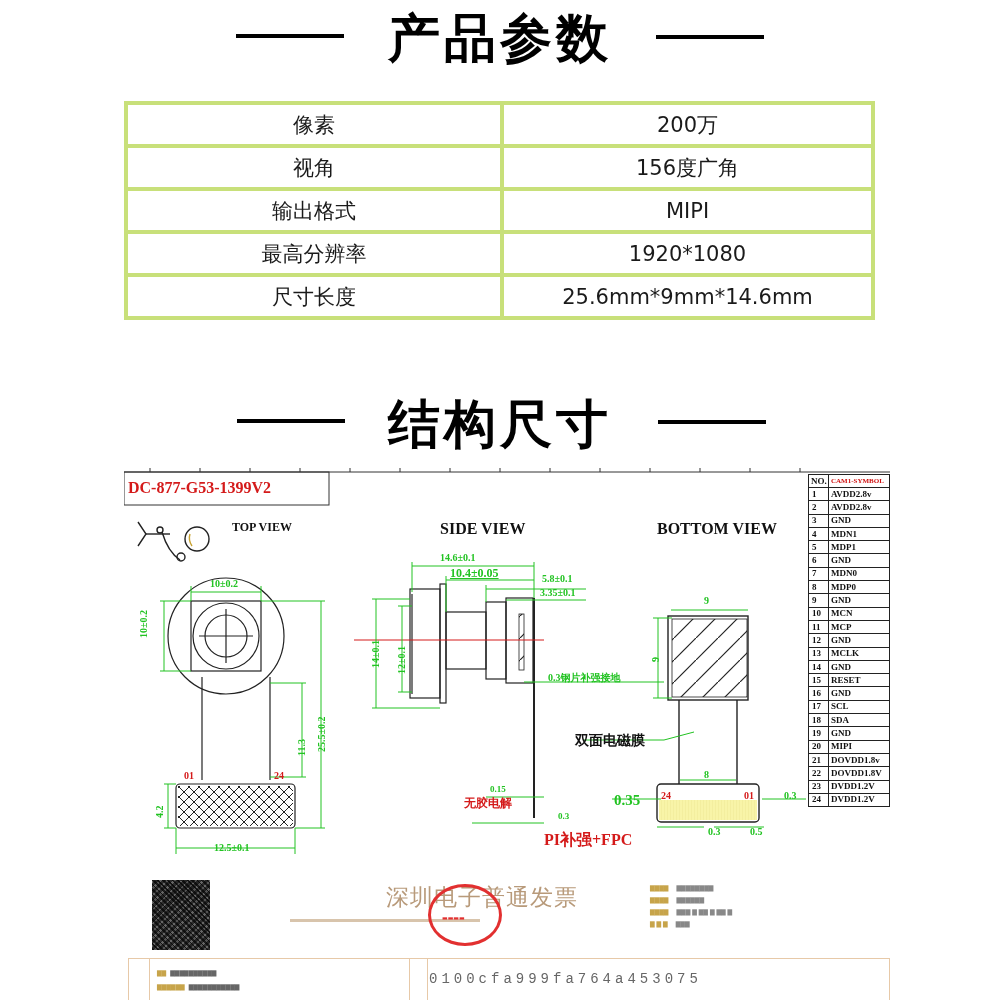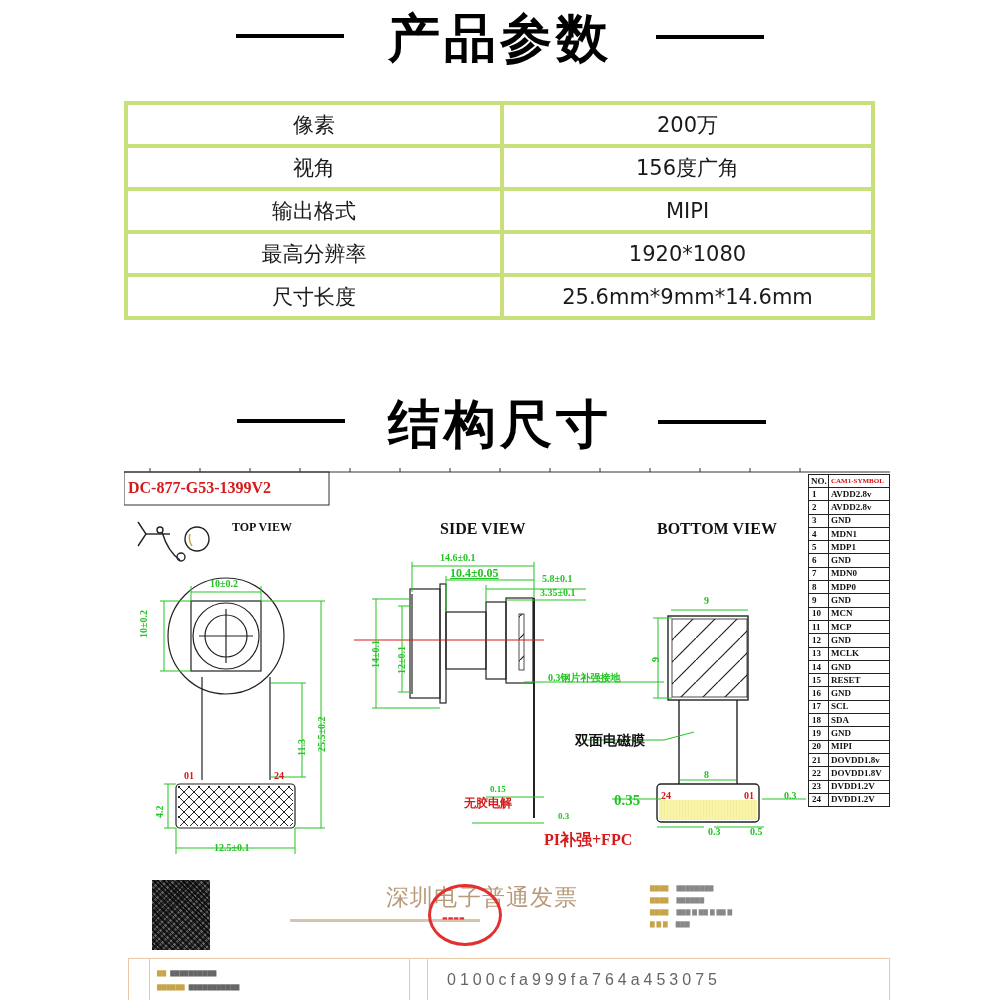--- a/index.html
+++ b/index.html
@@ -48,21 +48,21 @@
   .stamp { position: absolute; left: 304px; top: 14px; width: 74px; height: 62px; border: 3px solid #e23030; border-radius: 50%; }
   .stamp-text { position: absolute; left: 318px; top: 44px; font-size: 6px; color: #e23030; }
   .inv-meta { position: absolute; left: 526px; font-size: 6px; color: #888; }
   .inv-meta .k { color: #c7a44a; margin-right: 8px; }
   .inv-box { position: absolute; left: 4px; top: 88px; width: 762px; height: 50px; border: 1px solid #e7c9a8; }
   .inv-box .div1 { position: absolute; left: 20px; top: 0; width: 1px; height: 100%; background: #e7c9a8; }
   .inv-box .div2 { position: absolute; left: 280px; top: 0; width: 1px; height: 100%; background: #e7c9a8; }
   .inv-box .div3 { position: absolute; left: 298px; top: 0; width: 1px; height: 100%; background: #e7c9a8; }
   .inv-buyer { position: absolute; left: 28px; top: 10px; font-size: 6px; color: #666; }
   .inv-buyer .k { color: #c7a44a; margin-right: 4px; }
-  .inv-code { position: absolute; left: 318px; top: 12px; font-family: Liberation Sans, sans-serif; font-size: 16px; letter-spacing: 4px; color: #666; }
+  .inv-code { position: absolute; left: 300px; top: 12px; font-family: Liberation Mono, monospace; font-size: 14px; letter-spacing: 4px; color: #666; }
 </style>
 </head>
 <body>
 
 <div class="section-heading" id="heading1">
   <div class="dash l"></div>
   <div class="title">产品参数</div>
   <div class="dash r"></div>
 </div>
 

